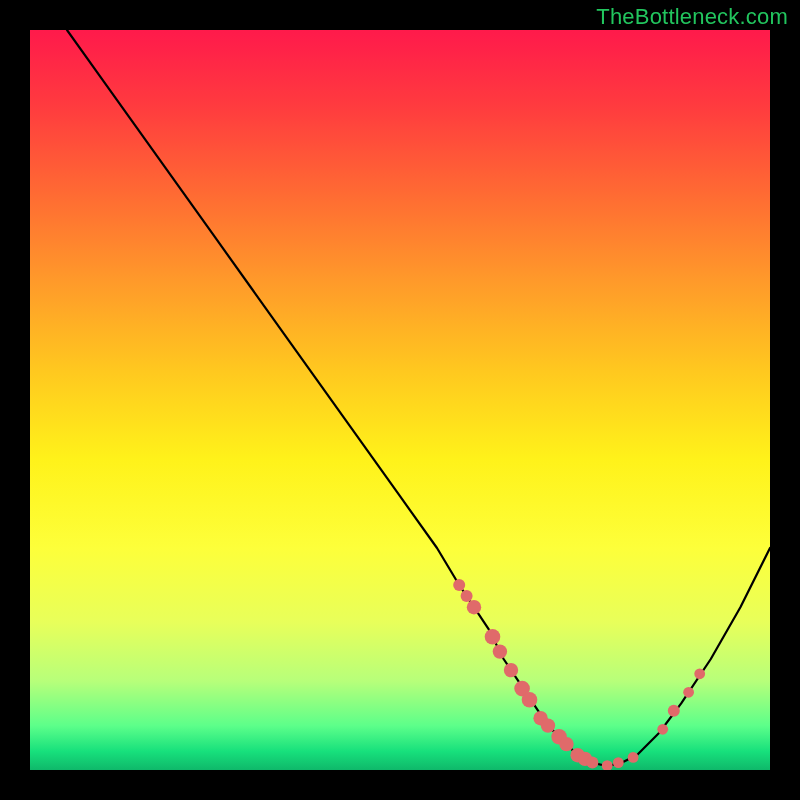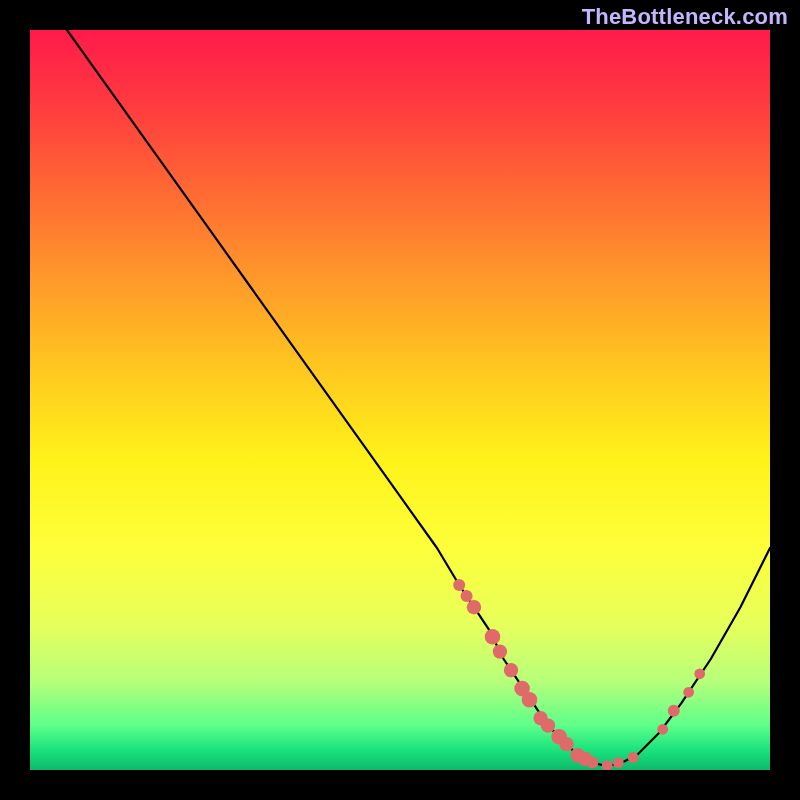--- a/index.html
+++ b/index.html
@@ -43,23 +43,23 @@
     position: absolute;
     inset: 0;
     width: 100%;
     height: 100%;
     display: block;
   }
   .attribution {
     position: absolute;
     top: 4px;
     right: 12px;
-    color: #c4b5fd;
+    color: #22c55e;
     font-size: 22px;
-    font-weight: 700;
+    font-weight: 400;
     letter-spacing: 0.2px;
     user-select: none;
   }
 </style>
 </head>
 <body>
 
 <div class="frame">
 
   <div class="attribution">TheBottleneck.com</div>

